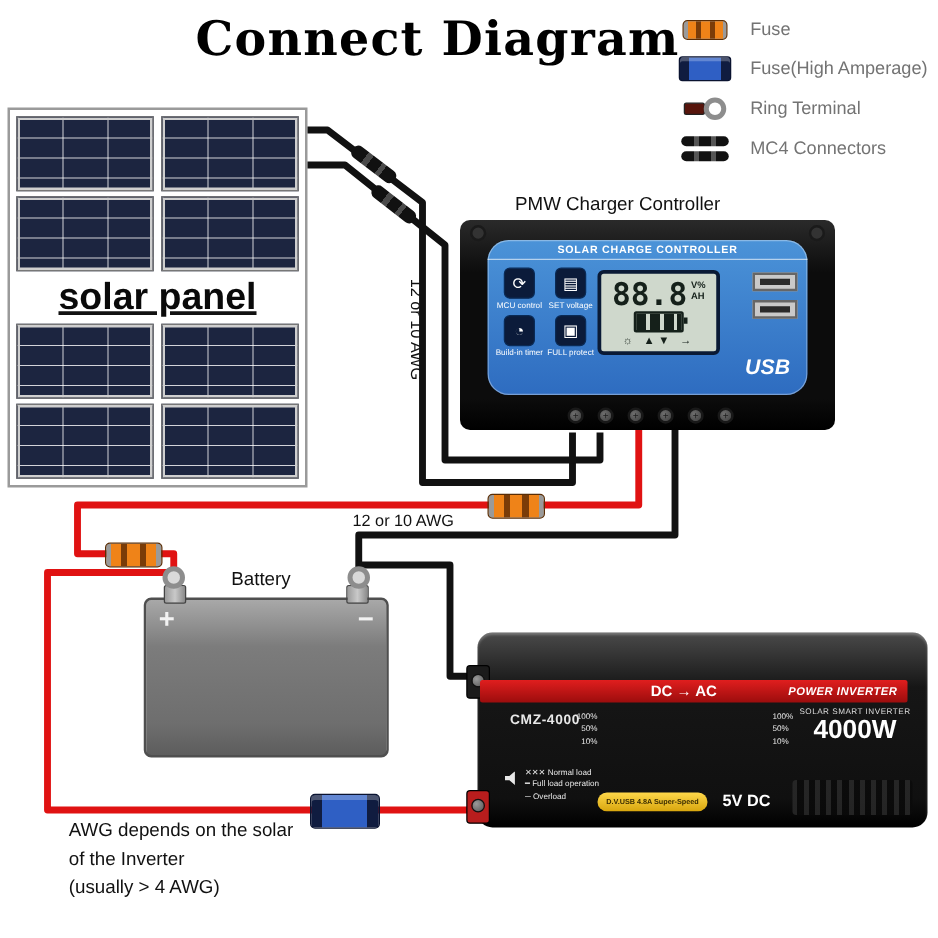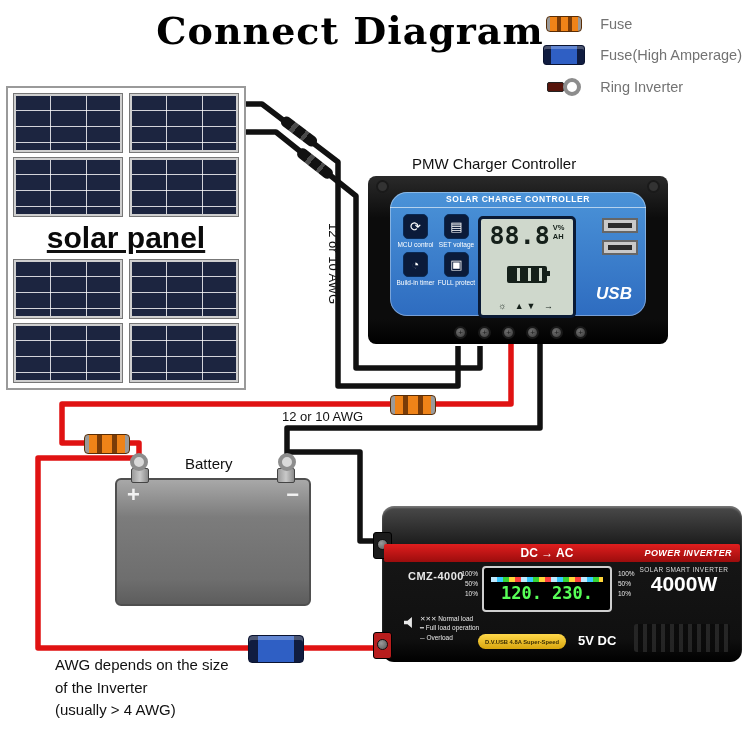--- a/index.html
+++ b/index.html
@@ -58,21 +58,21 @@
   .cc-screwhole{position:absolute;width:9px;height:9px;border-radius:50%;background:#333;border:2px solid #1a1a1a;top:4px;}
   .cc-face{position:absolute;left:22px;top:16px;width:256px;height:124px;border-radius:17px;
     background:linear-gradient(180deg,#4b93d8,#2e6cc0);box-shadow:inset 0 0 0 1px rgba(255,255,255,.35);}
   .cc-title{height:15px;line-height:15px;text-align:center;color:#fff;font-size:8.5px;font-weight:bold;
     letter-spacing:.6px;border-bottom:1px solid rgba(255,255,255,.6);}
   .cc-btns{position:absolute;left:6px;top:22px;width:80px;display:grid;grid-template-columns:1fr 1fr;gap:4px 2px;}
   .cc-cell{display:flex;flex-direction:column;align-items:center;}
   .cc-btn{width:23px;height:23px;background:#0b1b3a;border:1px solid #0a2a55;border-radius:5px;color:#fff;
     font-size:13px;display:flex;align-items:center;justify-content:center;}
   .cc-lbl{font-size:6.5px;color:#fff;text-align:center;line-height:1.15;margin-top:2px;}
-  .cc-lcd{position:absolute;left:88px;top:24px;width:98px;height:102px;background:#cfd8cc;border:3px solid #0a1a35;
+  .cc-lcd{position:absolute;left:88px;top:24px;width:98px;height:68px;background:#cfd8cc;border:3px solid #0a1a35;
     border-radius:5px;box-sizing:border-box;display:flex;flex-direction:column;align-items:center;justify-content:space-between;padding:4px 2px;}
   .lcd-top{display:flex;align-items:flex-start;gap:3px;}
   .lcd-val{font-family:"DejaVu Sans Mono",monospace;font-weight:bold;font-size:25px;line-height:1;color:#15201a;}
   .lcd-units{display:flex;flex-direction:column;font-size:7.5px;font-weight:bold;color:#15201a;line-height:1.2;}
   .lcd-batt{width:36px;height:13px;border:2px solid #15201a;border-radius:2px;position:relative;
     background:repeating-linear-gradient(90deg,#15201a 0 8px,#cfd8cc 8px 11px);}
   .lcd-batt::after{content:"";position:absolute;right:-5px;top:3px;width:3px;height:5px;background:#15201a;}
   .lcd-icons{font-size:9px;color:#15201a;letter-spacing:3px;}
   .cc-usb{position:absolute;right:8px;top:26px;display:flex;flex-direction:column;align-items:center;gap:7px;}
   .usb-port{width:36px;height:15px;background:#c9c9c9;border:2px solid #666;box-sizing:border-box;position:relative;}
@@ -84,21 +84,21 @@
   
   .battery{position:absolute;left:115px;top:478px;width:196px;height:128px;z-index:2;border:2px solid #4f4f4f;border-radius:6px;
     background:linear-gradient(180deg,#a8a8a8,#7c7c7c 30%,#6e6e6e 80%,#5d5d5d);box-sizing:border-box;}
   .bat-post{position:absolute;top:-12px;width:16px;height:13px;background:linear-gradient(90deg,#9b9b9b,#c9c9c9,#8a8a8a);
     border:1px solid #444;border-radius:2px;}
   .bat-sign{position:absolute;top:2px;color:#f2f2f2;font-size:22px;font-weight:bold;}
   .bat-v{position:absolute;left:0;right:0;top:42px;text-align:center;color:#fff;font-size:30px;font-weight:bold;}
   
   .inverter{position:absolute;left:382px;top:506px;width:360px;height:156px;z-index:2;border-radius:12px;
     background:linear-gradient(180deg,#4a4a4a,#161616 28%,#101010 85%,#000);box-shadow:inset 0 2px 2px rgba(255,255,255,.25);}
-  .inv-band{position:absolute;left:2px;right:2px;top:38px;height:18px;border-radius:2px;
+  .inv-band{position:absolute;left:2px;right:16px;top:38px;height:18px;border-radius:2px;
     background:linear-gradient(180deg,#e01e1e,#9c0d0d);}
   .inv-dcac{position:absolute;left:108px;width:110px;top:2px;text-align:center;color:#fff;font-weight:bold;font-size:12px;}
   .inv-pi{position:absolute;right:8px;top:4px;color:#fff;font-weight:bold;font-style:italic;font-size:9px;letter-spacing:.4px;text-align:right;}
   .inv-model{position:absolute;left:26px;top:64px;color:#e8e8e8;font-size:11px;font-weight:bold;letter-spacing:.5px;}
   .inv-right{position:absolute;right:8px;top:60px;width:100px;text-align:center;color:#fff;}
   .inv-ssi{font-size:6.5px;letter-spacing:.4px;color:#ddd;}
   .inv-power{font-size:21px;font-weight:bold;line-height:1.05;}
   .inv-lcd{position:absolute;left:100px;top:60px;width:130px;height:46px;background:#000;border:2px solid #cfcfcf;
     border-radius:4px;box-sizing:border-box;display:flex;flex-direction:column;align-items:center;justify-content:center;gap:3px;}
   .inv-bars{width:112px;height:5px;background:repeating-linear-gradient(90deg,#bfe9ff 0 6px,#39c9ff 6px 12px,#35d435 12px 18px,#ffd53a 18px 24px,#ff4040 24px 30px);}
@@ -151,21 +151,30 @@
         </span>
       <span class="txt">Fuse(High Amperage)</span>
     </div>
     <div class="lrow">
       <span class="icell">
         <span class="ring-shape">
           <span class="ring-sleeve"></span>
             <span class="ring-ring"></span>
         </span>
       </span>
-      <span class="txt">Ring Inverter</span>
+      <span class="txt">Ring Terminal</span>
+    </div>
+    <div class="lrow">
+      <span class="icell">
+        <span class="mc4-shape">
+          <span class="mc4-bar"></span>
+            <span class="mc4-bar"></span>
+        </span>
+      </span>
+      <span class="txt">MC4 Connectors</span>
     </div>
   </div>
 
   <div class="solar-box">
     <div class="prow">
       <div class="panel"></div>
       <div class="panel"></div>
     </div>
     <div class="prow">
       <div class="panel"></div>
@@ -266,44 +275,37 @@
     <div class="inv-model">CMZ-4000</div>
     <div class="inv-right">
       <div class="inv-ssi">SOLAR SMART INVERTER</div>
       <div class="inv-power">4000W</div>
     </div>
     <div class="inv-pct l">
       <span>100%</span>
       <span>50%</span>
       <span>10%</span>
     </div>
-    <div class="inv-lcd">
-      <div class="inv-bars"></div>
-      <div class="inv-digits">
-        <span>120.</span>
-        <span>230.</span>
-      </div>
-    </div>
     <div class="inv-pct r">
       <span>100%</span>
       <span>50%</span>
       <span>10%</span>
     </div>
     <div class="inv-notes">
       <div class="spk"></div>
       <div class="inv-notelines">
         <span>✕✕✕ Normal load</span>
         <span>━ Full load operation</span>
         <span>─ Overload</span>
       </div>
     </div>
     <div class="inv-usbband">D.V.USB 4.8A Super-Speed</div>
     <div class="inv-5v">5V DC</div>
     <div class="inv-vents"></div>
   </div>
 
   <div class="awg-note">
-    <div>AWG depends on the size</div>
+    <div>AWG depends on the solar</div>
     <div>of the Inverter</div>
     <div>(usually  &gt; 4 AWG)</div>
   </div>
 
 </div>
 
 </body></html>

